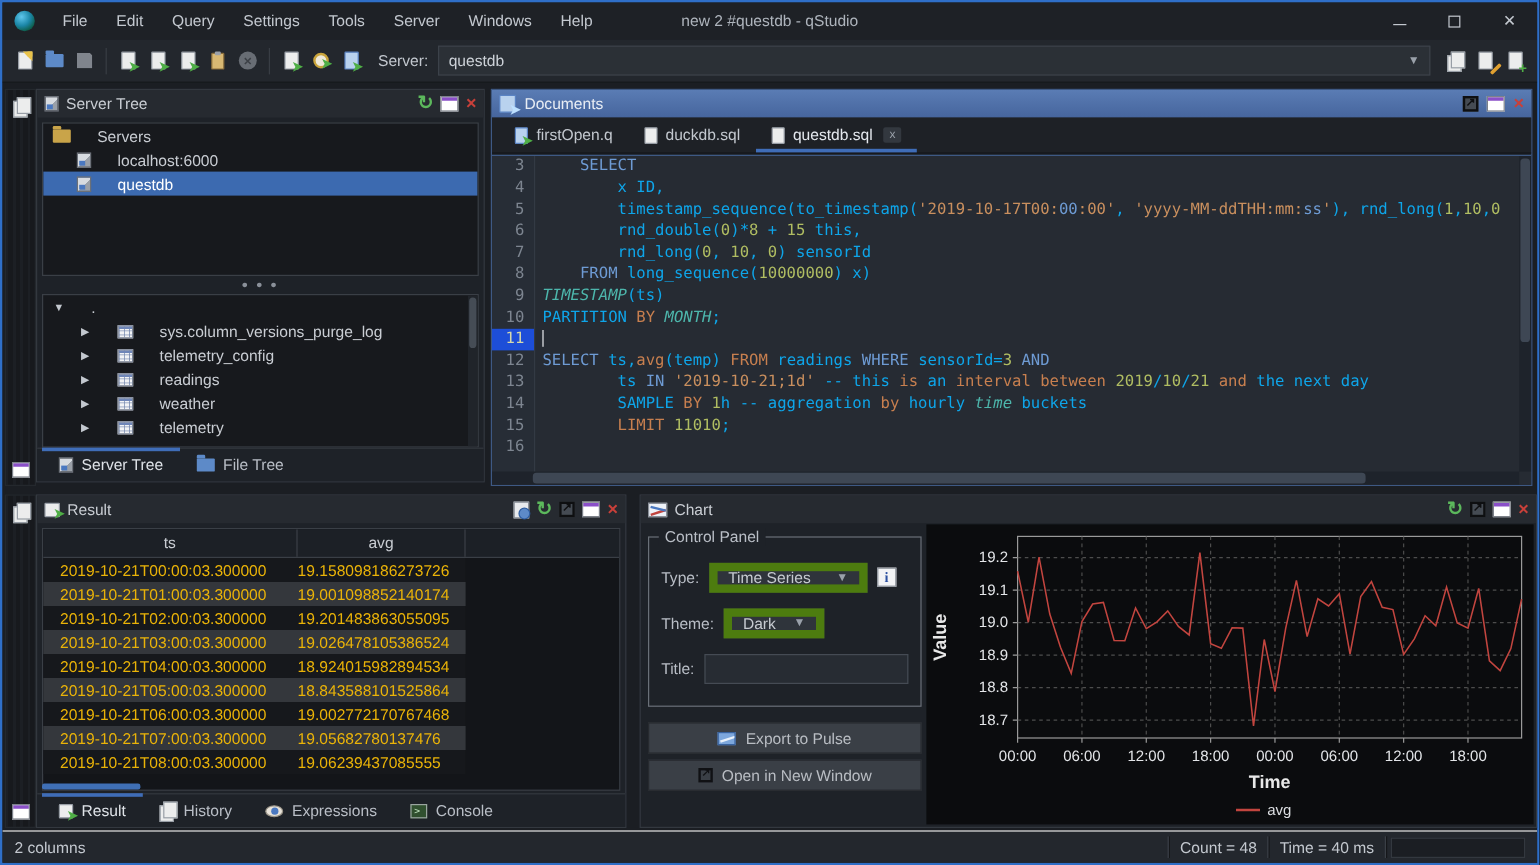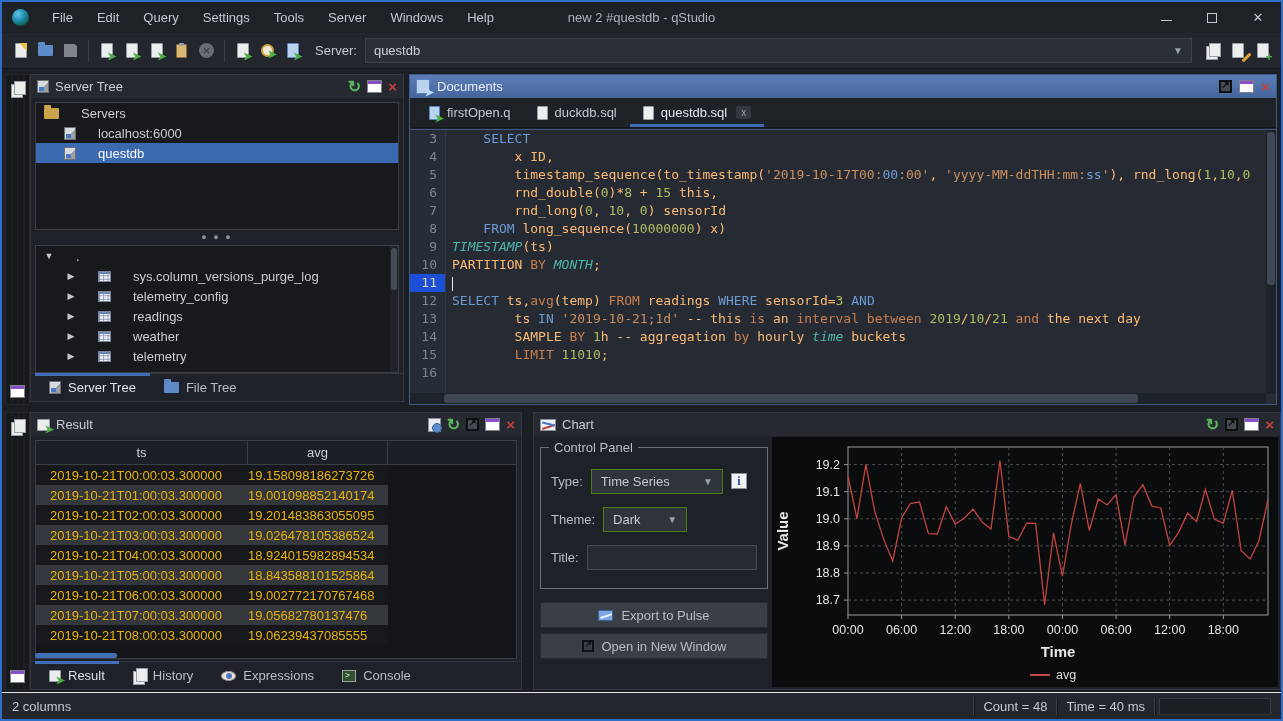--- a/index.html
+++ b/index.html
@@ -88,21 +88,21 @@
   .dtab .close{background:#33383f;color:#9aa1aa;font-size:10px;padding:1px 5px;border-radius:2px;margin-left:2px}
   #editor{position:absolute;left:0;right:0;top:54px;bottom:0;background:#262b33;border-top:1px solid #3e5984;overflow:hidden;
     font-family:"DejaVu Sans Mono",monospace;font-size:13px}
   #gutter{position:absolute;left:0;top:0;bottom:11px;width:36px;background:#272d36;border-right:1px solid #333a44}
   .gl{height:18px;line-height:18px;text-align:right;padding-right:8px;color:#7d8590}
   .gl.cur{background:#1d4ed8;color:#d6d9ad}
   #code{position:absolute;left:36px;right:10px;top:0;bottom:11px;overflow:hidden;padding-left:6px}
   .cl{height:18px;line-height:18px;white-space:pre;position:relative}
   .caret{display:inline-block;width:1px;height:14px;background:#e8eaee;vertical-align:middle}
   .tk-k{color:#6e9bd4}.tk-o{color:#c77f4f}.tk-s{color:#c98f5e}.tk-n{color:#b0bd62}
-  .tk-t{color:#4db6ac;font-style:italic}.tk-d{color:#fdba74}
+  .tk-t{color:#4db6ac;font-style:italic}.tk-d{color:#0ea5e9}
   #ed-vscroll{position:absolute;right:0;top:0;width:10px;bottom:11px;background:#1e232b}
   #ed-vthumb{position:absolute;left:1px;top:2px;width:8px;height:58%;background:#3e4754;border-radius:3px}
   #ed-hscroll{position:absolute;left:0;right:10px;bottom:0;height:11px;background:#1e232b}
   #ed-hthumb{position:absolute;left:4%;top:1px;width:81%;height:9px;background:#3e4754;border-radius:3px}
 
   
   #result-panel{left:28px;top:343px;width:492px;height:278px}
   #result-table{position:absolute;left:4px;right:4px;top:27px;bottom:30px;background:#131519;border:1px solid #3a3f46;overflow:hidden}
   #rt-head{display:flex;height:24px;background:#1c2026;border-bottom:1px solid #3a3f46;color:#c9cdd3}
   .rth{display:flex;align-items:center;justify-content:center;border-right:1px solid #3a3f46}
@@ -120,21 +120,21 @@
 
   
   #chart-panel{left:531px;top:343px;width:748px;height:278px}
   .chi{width:16px;height:12px;background:#eef2f8;border:1px solid #8a9099;position:relative;overflow:hidden}
   .chi::before{content:"";position:absolute;left:1px;top:6px;width:13px;height:2px;background:#c0443e;transform:rotate(-18deg)}
   .chi::after{content:"";position:absolute;left:1px;top:3px;width:13px;height:2px;background:#4a78c0;transform:rotate(14deg)}
   #cp-col{position:absolute;left:4px;top:26px;width:232px;bottom:4px}
   #groupbox{position:absolute;left:2px;right:2px;top:8px;height:142px;border:1px solid #6a7078}
   #gb-title{position:absolute;left:8px;top:-8px;background:#1e2228;padding:0 5px;color:#b9bec6}
   .cp-row{position:absolute;left:10px;right:10px;height:26px;display:flex;align-items:center;gap:8px;color:#b9bec6}
-  .combo{height:25px;background:#2f343b;border:1px solid #4d7c0f;display:flex;align-items:center;padding:0 9px;color:#c6cad0;gap:10px}
+  .combo{height:25px;background:#2f343b;border:7px solid #4d7c0f;display:flex;align-items:center;padding:0 9px;color:#c6cad0;gap:10px}
   .combo .arrow{margin-left:auto;color:#9aa1aa;font-size:10px}
   .i-info{width:16px;height:16px;background:#f2f3f5;border:1px solid #8a9098;color:#2b4fa0;font:bold 12px "Liberation Serif",serif;display:flex;align-items:center;justify-content:center}
   .txtinput{height:25px;background:#272c33;border:1px solid #454b54;flex:1}
   .cbtn{position:absolute;left:2px;right:2px;height:26px;background:#3a3f46;border:1px solid #272a2f;color:#b9bdc3;display:flex;align-items:center;justify-content:center;gap:8px}
   .cbtn .chi{width:15px;height:11px;background:#7da7dc;border-color:#38629e}
   .cbtn .chi::after{display:none}.cbtn .chi::before{background:#e8f0fa;top:4px}
   .popdark{width:12px;height:12px;border:2px solid #101114;position:relative}
   .popdark::after{content:"↗";position:absolute;left:1px;top:-3px;font-size:9px;font-weight:bold;color:#101114}
   #chart-area{position:absolute;left:238px;top:24px;right:2px;bottom:2px;background:#0b0c0e}
 

